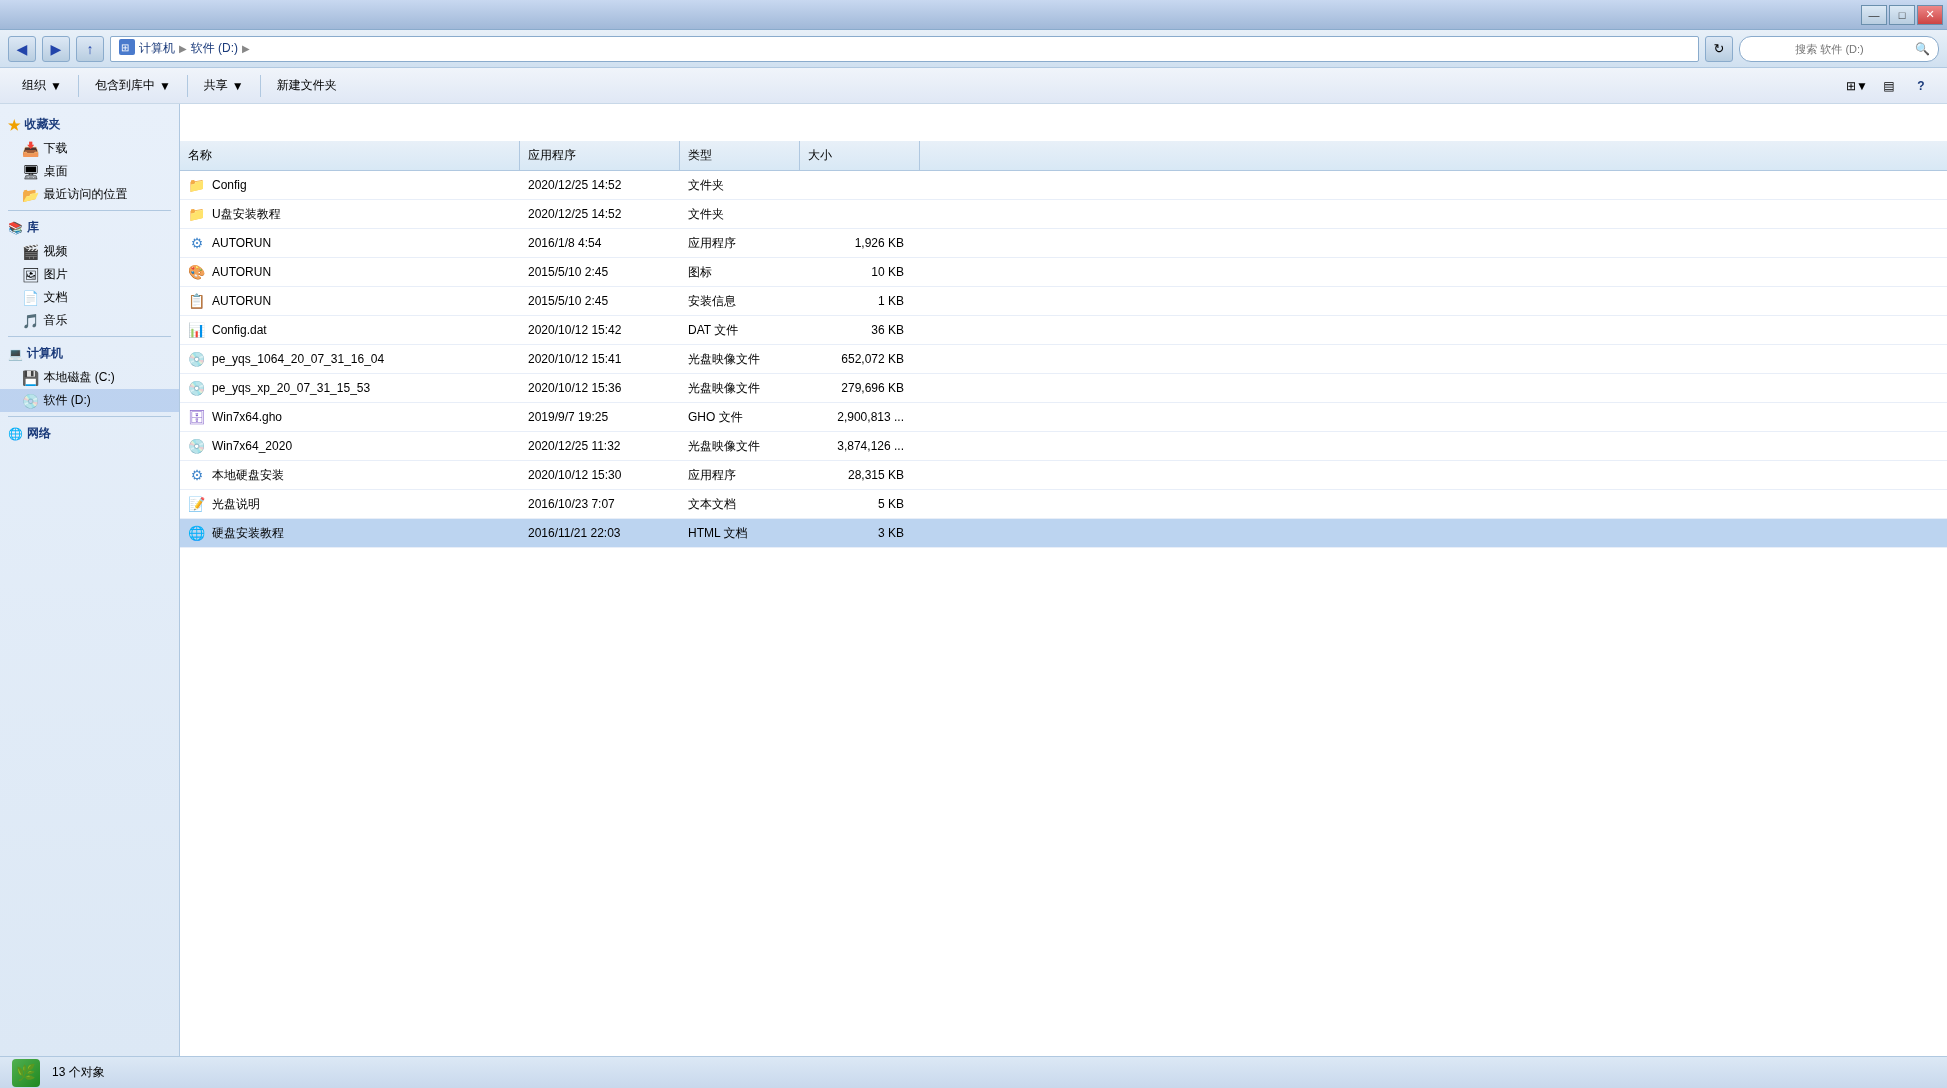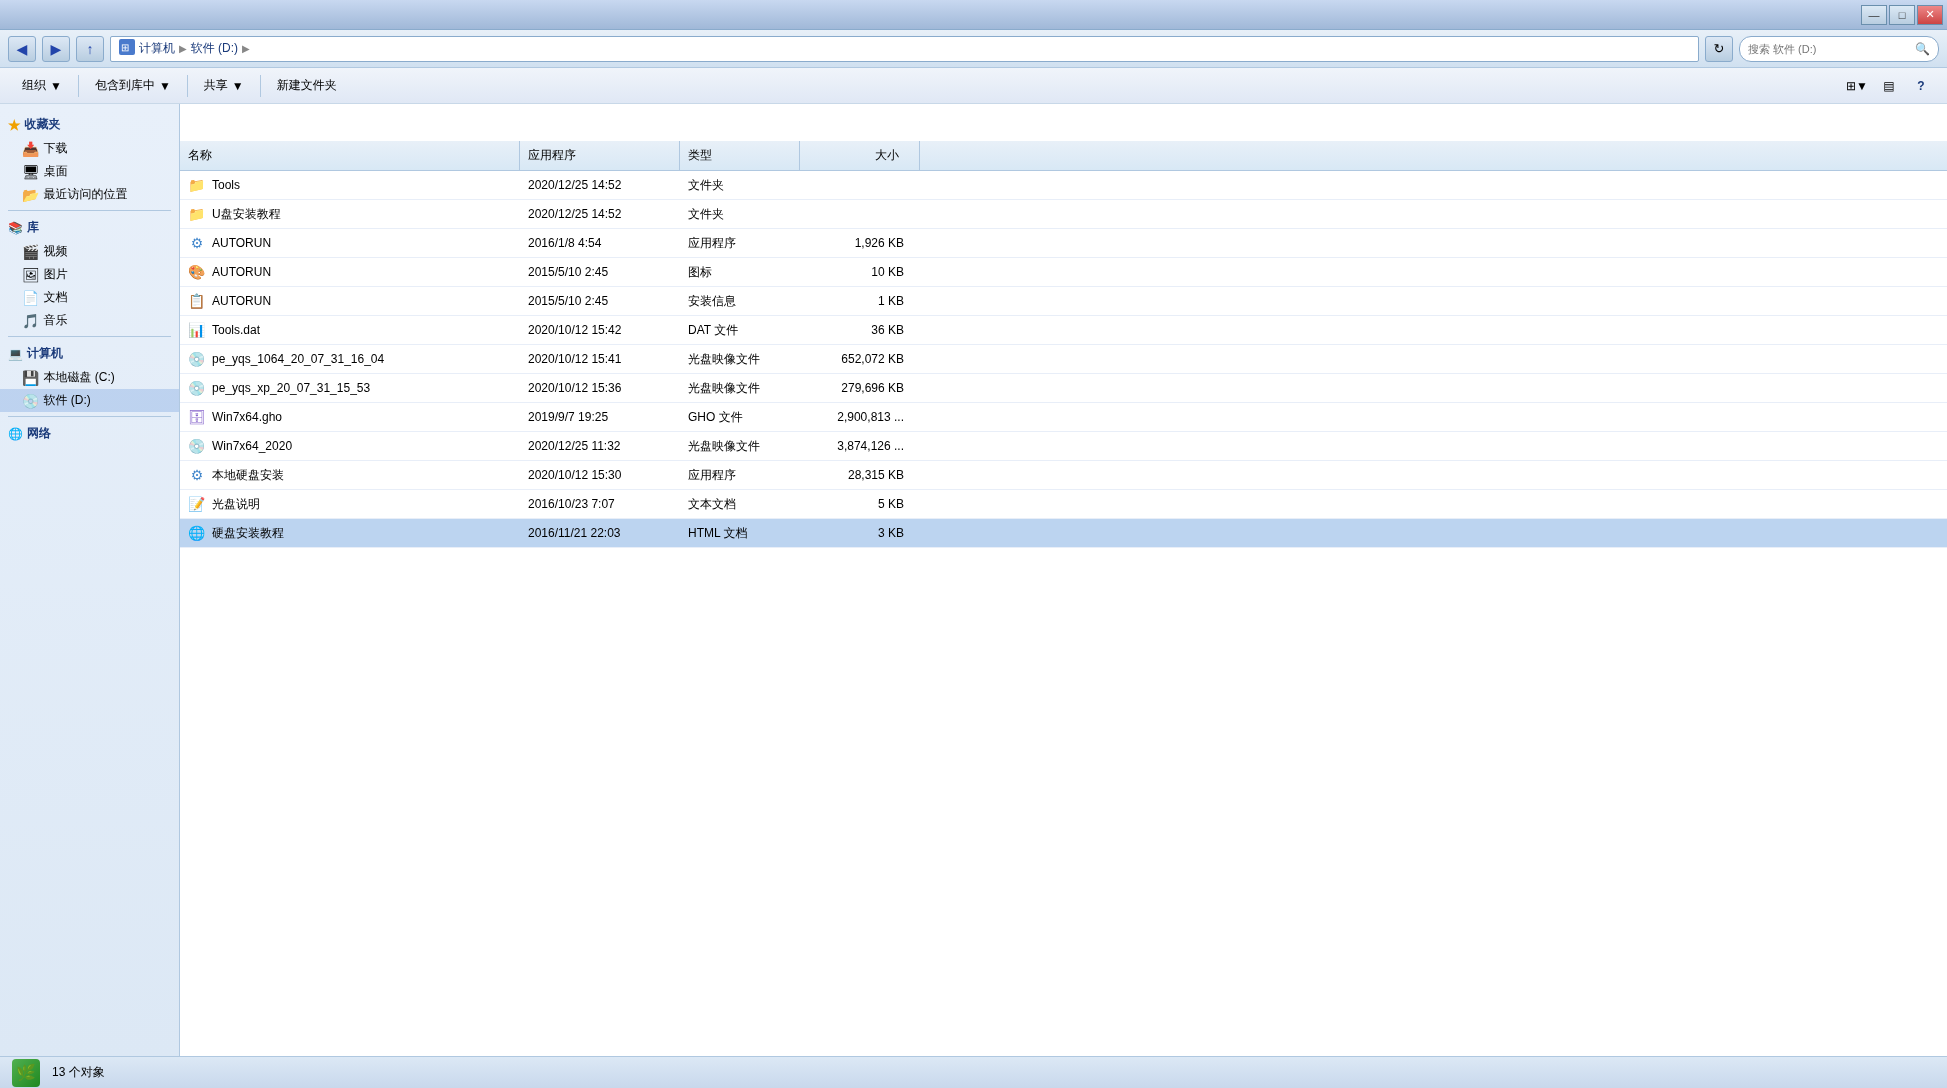--- a/index.html
+++ b/index.html
@@ -104,20 +104,21 @@
       padding: 0 8px;
       gap: 4px;
     }
     .search-input {
       border: none;
       outline: none;
       font-size: 11px;
       flex: 1;
       background: transparent;
       color: #888;
+      text-align: center;
     }
 
     
     .toolbar {
       height: 36px;
       background: linear-gradient(to bottom, #f0f4fa, #e0e8f5);
       display: flex;
       align-items: center;
       padding: 13px 12px;
       gap: 4px;
@@ -219,21 +220,21 @@
       font-size: 12px;
       color: #000;
       border-right: 1px solid #b0c8e0;
       cursor: pointer;
       user-select: none;
       white-space: nowrap;
     }
     .col-name { flex: 0 0 340px; }
     .col-date { flex: 0 0 160px; }
     .col-type { flex: 0 0 120px; }
-    .col-size { flex: 0 0 120px; text-align: right; padding-right: 20px; }
+    .col-size { flex: 0 0 120px; text-align: left; padding-right: 20px; }
 
     .file-row {
       display: flex;
       align-items: center;
       border-bottom: 1px solid #e8eef8;
       cursor: pointer;
     }
     .file-row.selected { background: #bcd4f0; }
 
     .cell {
@@ -457,21 +458,21 @@
       <div class="col-header col-name">名称</div>
       <div class="col-header col-date">应用程序</div>
       <div class="col-header col-type">类型</div>
       <div class="col-header col-size">大小</div>
     </div>
 
     <div id="file-rows">
         <div class="file-row">
       <div class="cell cell-name">
         <span class="file-icon icon-folder">📁</span>
-        <span>Tools</span>
+        <span>Config</span>
       </div>
       <div class="cell cell-date">2020/12/25 14:52</div>
       <div class="cell cell-type">文件夹</div>
       <div class="cell cell-size"></div>
     </div>
         <div class="file-row">
       <div class="cell cell-name">
         <span class="file-icon icon-folder">📁</span>
         <span>U盘安装教程</span>
       </div>
@@ -502,21 +503,21 @@
         <span class="file-icon icon-inf">📋</span>
         <span>AUTORUN</span>
       </div>
       <div class="cell cell-date">2015/5/10 2:45</div>
       <div class="cell cell-type">安装信息</div>
       <div class="cell cell-size">1 KB</div>
     </div>
         <div class="file-row">
       <div class="cell cell-name">
         <span class="file-icon icon-dat">📊</span>
-        <span>Tools.dat</span>
+        <span>Config.dat</span>
       </div>
       <div class="cell cell-date">2020/10/12 15:42</div>
       <div class="cell cell-type">DAT 文件</div>
       <div class="cell cell-size">36 KB</div>
     </div>
         <div class="file-row">
       <div class="cell cell-name">
         <span class="file-icon icon-iso">💿</span>
         <span>pe_yqs_1064_20_07_31_16_04</span>
       </div>

